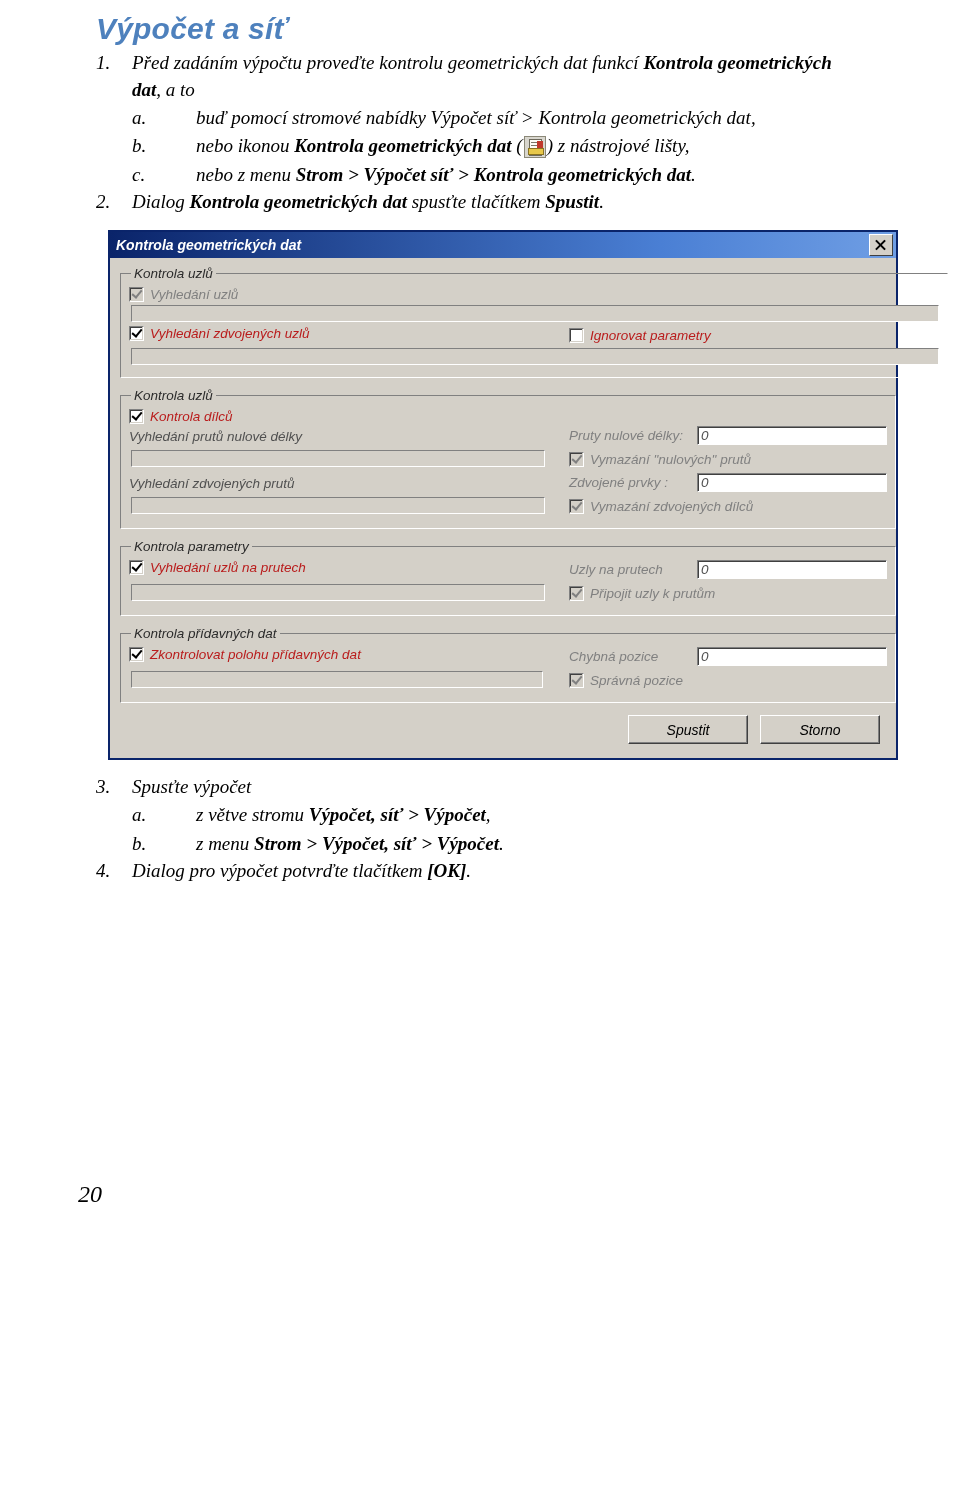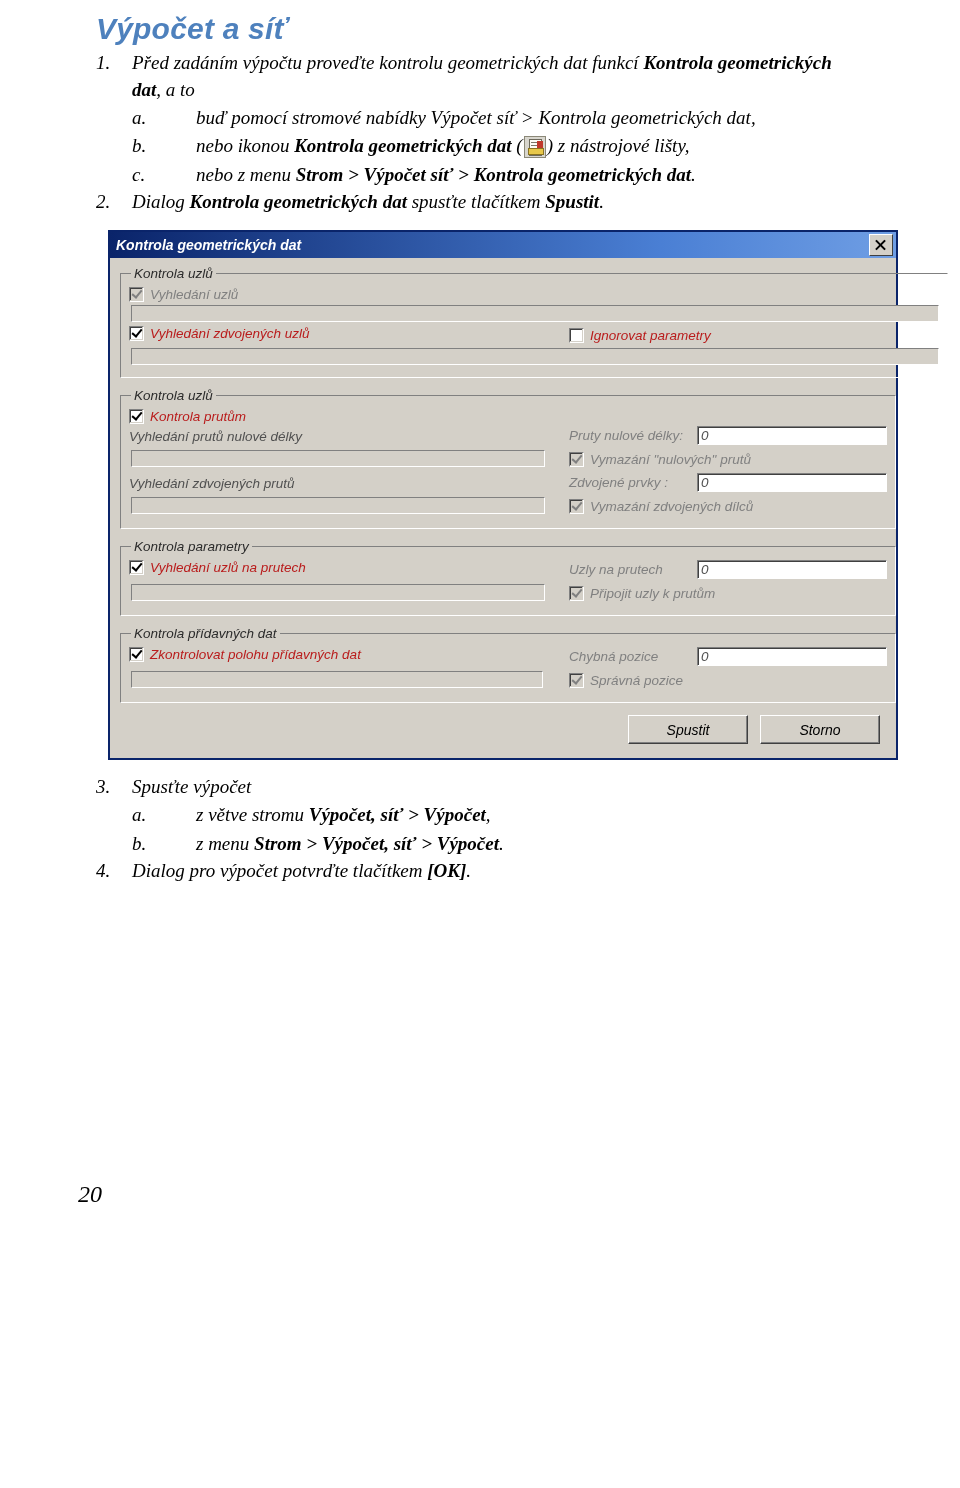--- a/index.html
+++ b/index.html
@@ -344,21 +344,21 @@
         </div>
         <div class="progress pg-wide"></div>
       </fieldset>
 
       <fieldset class="group">
         <legend>Kontrola uzlů</legend>
 
         <div class="row">
           <div class="chk">
             <span class="box checked"></span>
-            <span class="lbl-enabled">Kontrola prutům</span>
+            <span class="lbl-enabled">Kontrola dílců</span>
           </div>
         </div>
 
         <div class="row">
           <div class="col-left">
             <span class="plain-lbl">Vyhledání prutů nulové délky</span>
           </div>
           <div class="col-right">
             <span class="lbl-field">Pruty nulové délky:</span>
             <span class="field f-num">0</span>

